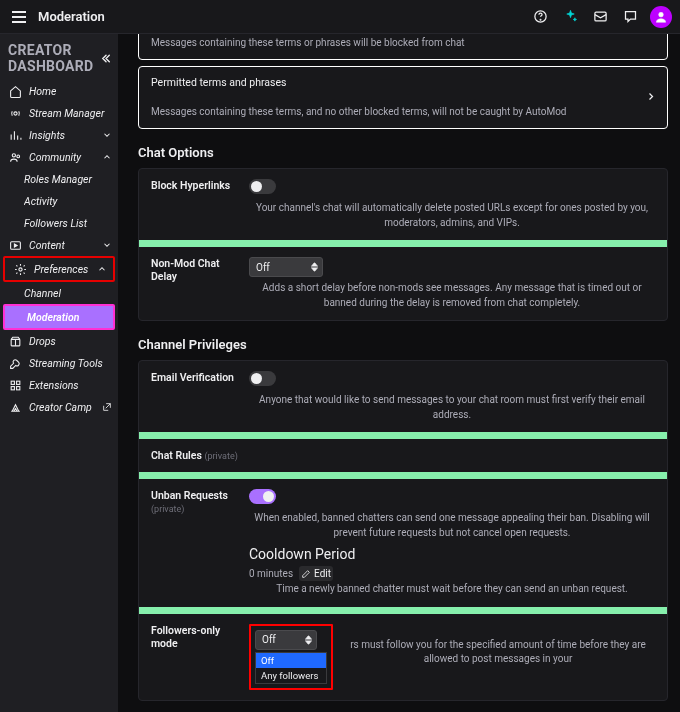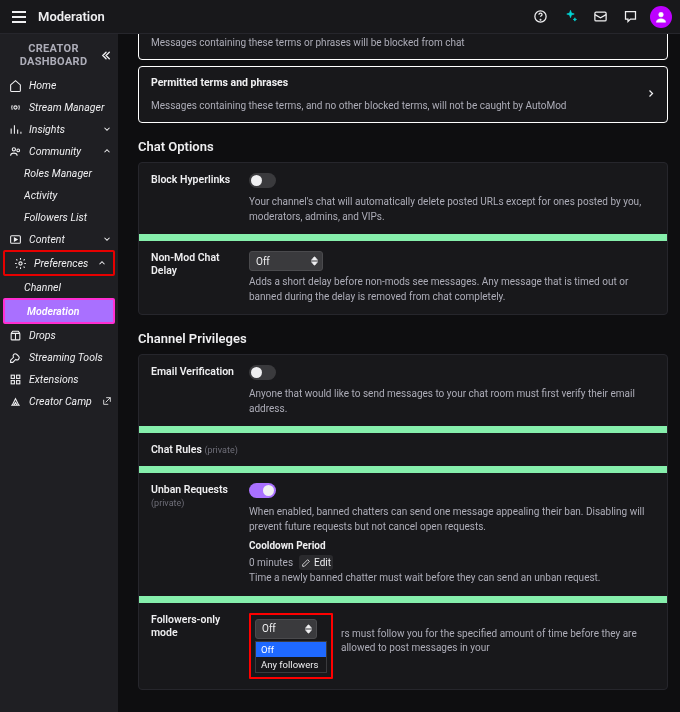--- a/index.html
+++ b/index.html
@@ -23,75 +23,75 @@
     .topbar-icon { width:20px; height:20px; display:flex; align-items:center; justify-content:center; cursor:pointer; color:#efeff1; }
     .avatar { width:22px; height:22px; border-radius:50%; background:#bd00ff; display:flex; align-items:center; justify-content:center; cursor:pointer; }
     .avatar svg { width:14px; height:14px; fill:#fff; }
 
     
     .layout { display:flex; height:calc(712px - 34px); }
 
     
     .sidebar { width:118px; background:#1f1f23; padding:6px 0; overflow:hidden; flex-shrink:0; }
     .sidebar-header { display:flex; align-items:center; justify-content:space-between; padding:2px 6px 6px 8px; }
-    .sidebar-header-title { font-size:11px; font-weight:700; letter-spacing:.3px; color:#adadb8;text-align:center; }
+    .sidebar-header-title { font-size:14px; font-weight:700; letter-spacing:.3px; color:#adadb8; }
     .collapse-icon { cursor:pointer; color:#efeff1; display:flex; }
 
     .nav-item { display:flex; align-items:center; padding:4px 6px 4px 8px; cursor:pointer; gap:7px; position:relative; height:22px; }
     .nav-icon { width:14px; display:flex; align-items:center; justify-content:center; flex-shrink:0; }
     .nav-label { font-size:10.5px; white-space:nowrap; overflow:hidden; text-overflow:ellipsis; flex:1;font-style:italic; }
     .nav-arrow { margin-left:auto; display:flex; align-items:center; }
     .nav-sub { padding-left:24px; }
 
     .highlight-red { border:2px solid #e60000; border-radius:2px; margin:0 3px; }
     .highlight-purple { background:#a970ff; border:2px solid #ff2fd3; border-radius:2px; margin:0 3px; }
     .highlight-purple .nav-label { color:#fff; font-weight:600; }
 
     
     .main { flex:1; overflow-y:auto; padding:0 12px 12px 20px; }
     .main::-webkit-scrollbar{width:0}
 
     .card {
       background:#18181b; border:1px solid #ffffff; border-radius:4px;
       padding:9px 12px; margin-bottom:6px; position:relative;
     }
-    .card-title { font-size:10.5px; font-weight:700; margin-bottom:10px; }
+    .card-title { font-size:10.5px; font-weight:400; margin-bottom:16px; }
     .card-desc { font-size:10px; color:#adadb8; line-height:1.4; }
     .card-chevron { position:absolute; right:10px; top:50%; transform:translateY(-50%); }
 
     .section-heading { font-size:13px; font-weight:600; margin:16px 0 8px 0; }
 
     .panel { background:#18181b; border:1px solid #26262c; border-radius:4px; margin-bottom:16px; }
     .row { display:flex; padding:10px 12px; border-bottom:7px solid #86efac; gap:10px; }
     .row:last-child { border-bottom:none; }
     .row-label { width:88px; flex-shrink:0; font-size:10.5px; font-weight:600; }
     .row-label .private { color:#6e6e78; font-weight:400; font-size:9px; }
     .row-body { flex:1; min-width:0; }
-    .row-desc { font-size:10px; color:#adadb8; line-height:1.45; margin-top:4px; }
+    .row-desc { font-size:10px; color:#adadb8; line-height:1.45; margin-top:4px;text-align:center; }
 
     .toggle { width:27px; height:15px; border-radius:8px; background:#3a3a3d; position:relative; cursor:pointer; display:inline-block; }
     .toggle::after { content:""; position:absolute; width:11px; height:11px; border-radius:50%; background:#efeff1; top:2px; left:2px; }
     .toggle.on { background:#a970ff; }
     .toggle.on::after { left:14px; }
 
     .select {
       width:74px; height:20px; background:#3a3a3d; border:1px solid #4a4a4d;
       border-radius:3px; color:#efeff1; font-size:10px; padding:0 16px 0 6px;
       position:relative; cursor:pointer; display:flex; align-items:center;
     }
     .select-arrows { position:absolute; right:4px; top:50%; transform:translateY(-50%); display:flex; flex-direction:column; gap:1px; }
     .select-arrows svg { display:block; }
 
     .textarea {
       width:100%; height:58px; background:#2a2a2d; border:1px solid #3a3a3d;
       border-radius:4px; color:#adadb8; font-size:10px; padding:6px 8px;
       font-family:inherit; resize:none; line-height:1.5;
     }
 
-    .subheading { font-size:10px; font-weight:700; margin-top:6px; }
+    .subheading { font-size:14px; font-weight:400; margin-top:6px; }
     .inline-edit { display:flex; align-items:center; gap:6px; margin-top:4px; }
     .minutes { font-size:10px; color:#adadb8; }
     .edit-btn { display:flex; align-items:center; gap:3px; background:#2a2a2d; padding:2px 2px; border-radius:3px; font-size:10px; cursor:pointer; }
 
     
     .followers-cell { position:relative; }
     .followers-box { border:2px solid #ff0000; padding:4px; display:inline-block; border-radius:1px; }
     .dropdown { width:72px; background:#18181b; border:1px solid #3a3a3d; margin-top:2px; }
     .dropdown-item { font-size:9.5px; padding:2px 5px; cursor:pointer; white-space:nowrap; }
     .dropdown-item.selected { background:#1f69ff; color:#fff; }

